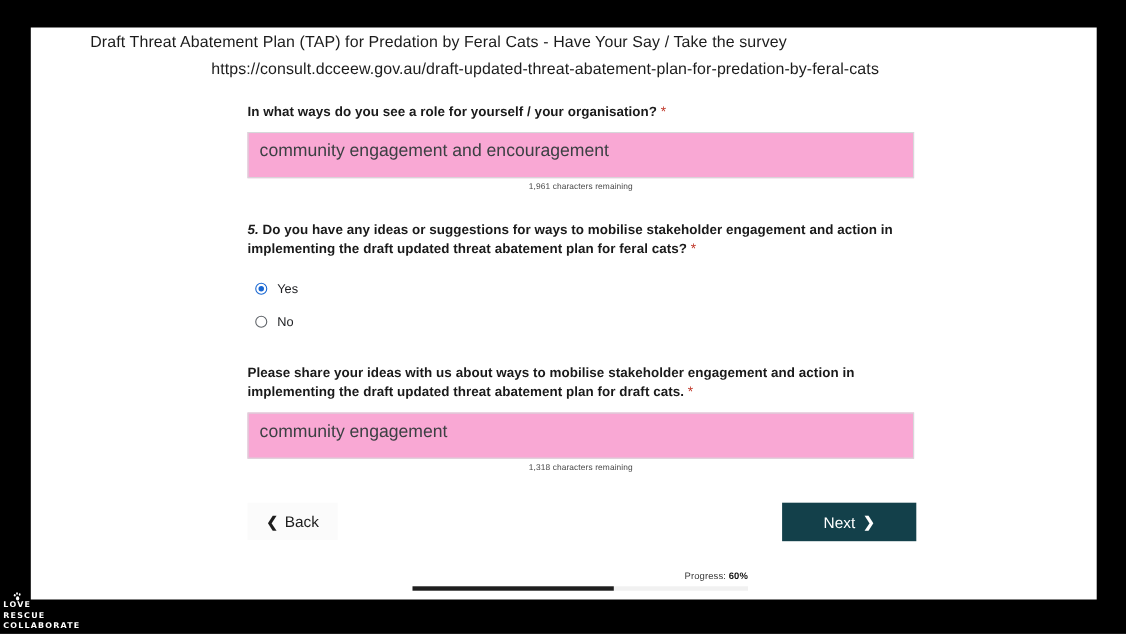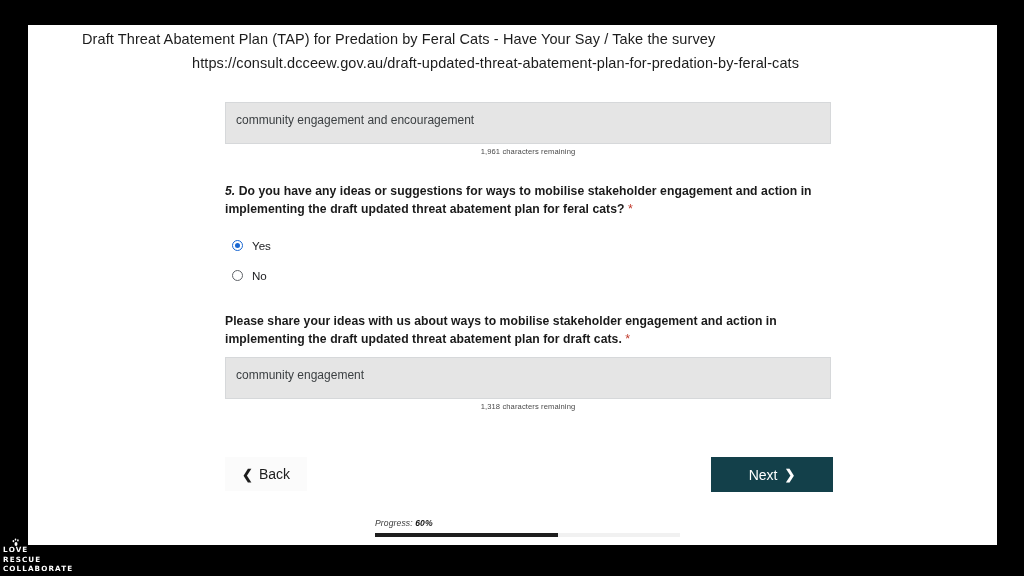--- a/index.html
+++ b/index.html
@@ -78,23 +78,23 @@
     color: #c0392b;
     font-weight: normal;
     font-size: 12.5px;
   }
 
   .textarea-box {
     margin-top: 9px;
     width: 606px;
     height: 42px;
     border: 1px solid #d6d8da;
-    background: #e5e5e5;
+    background: #f9a8d4;
     padding: 9px 10px 0 10px;
-    font-size: 12px;
+    font-size: 16px;
     color: #3c4043;
     line-height: 16px;
     overflow: hidden;
   }
 
   .char-count {
     margin-top: 3px;
     width: 606px;
     text-align: center;
     font-size: 7.6px;
@@ -184,26 +184,25 @@
   #next-button .chev { font-size: 13px; margin-left: 7px; font-weight: bold; }
 
   
   #progress-wrap {
     position: absolute;
     left: 347px;
     top: 493px;
     width: 305px;
   }
   #progress-label {
-    text-align: left;
+    text-align: right;
     font-size: 8.6px;
     color: #3d3d3d;
     margin-bottom: 5px;
     letter-spacing: 0.1px;
-    font-style: italic;
   }
   #progress-label b { color: #111; }
   #progress-track {
     position: relative;
     width: 305px;
     height: 4px;
     background: #f1f1f1;
   }
   #progress-fill {
     position: absolute;
@@ -246,20 +245,24 @@
 
   <div id="page-panel">
 
     <div id="header">
       <div id="doc-title">Draft Threat Abatement Plan (TAP) for Predation by Feral Cats   -    Have Your Say / Take the survey</div>
       <div id="doc-url">https://consult.dcceew.gov.au/draft-updated-threat-abatement-plan-for-predation-by-feral-cats</div>
     </div>
 
     <div id="form-area">
 
+      <div class="q-label">
+        <span>In what ways do you see a role for yourself / your organisation?</span>
+        <span class="req">*</span>
+      </div>
       <div class="textarea-box">
         <span>community engagement and encouragement</span>
       </div>
       <div class="char-count">1,961 characters remaining</div>
 
       <div class="gap-lg"></div>
 
       <div class="q-label">
         <span class="q-num">5.</span><span> Do you have any ideas or suggestions for ways to mobilise stakeholder engagement and action in implementing the draft updated threat abatement plan for feral cats?</span>
         <span class="req">*</span>

